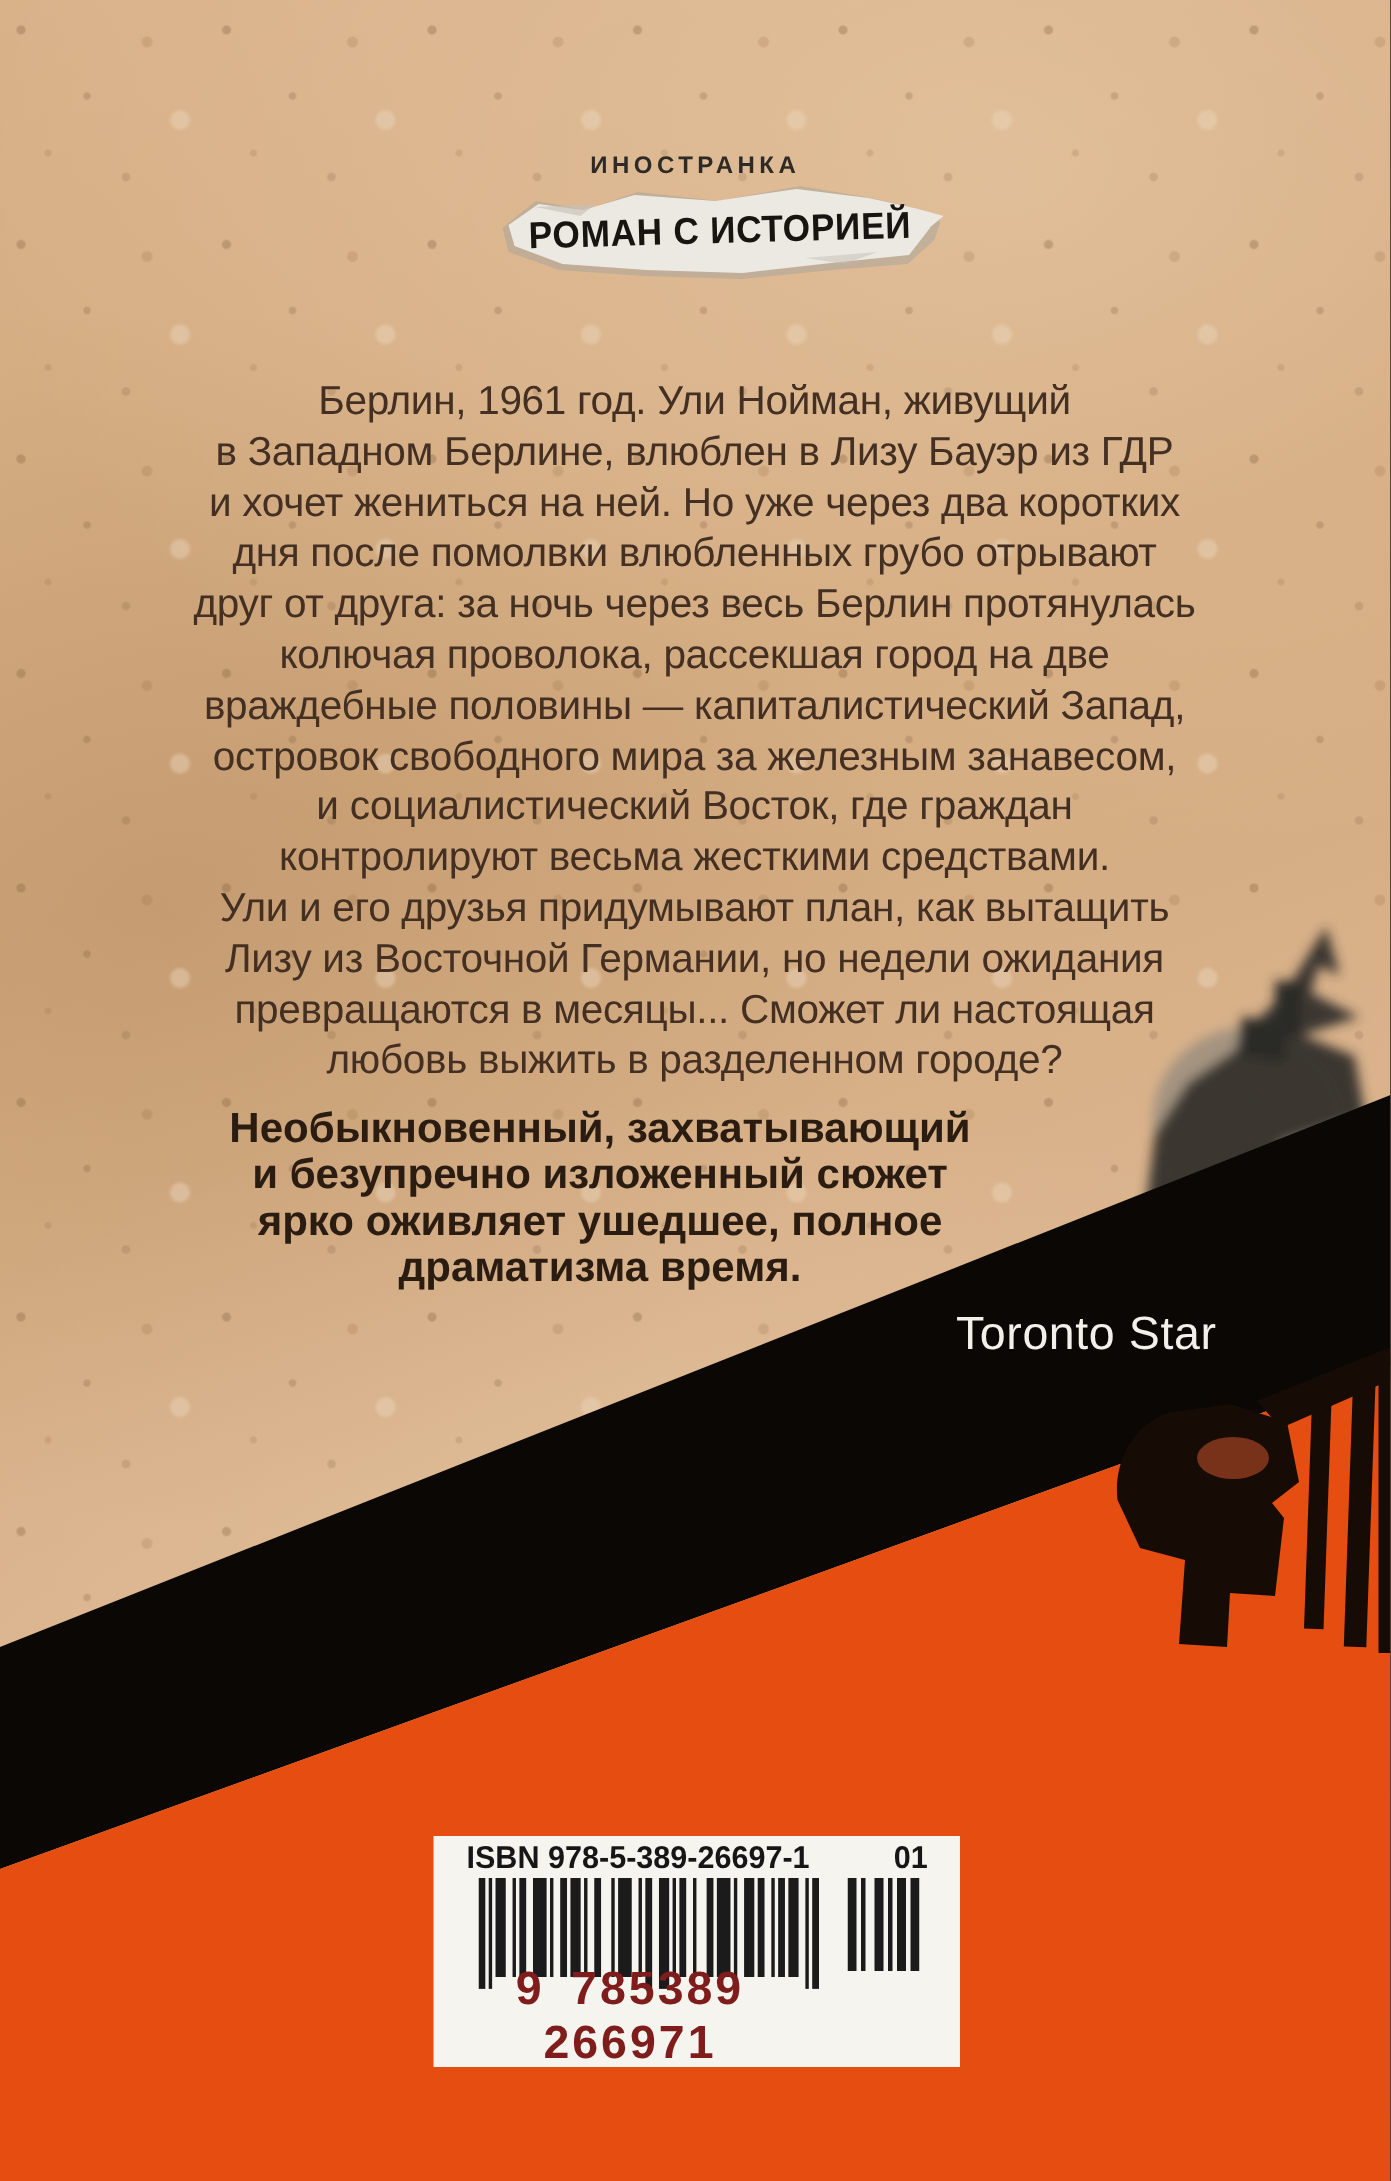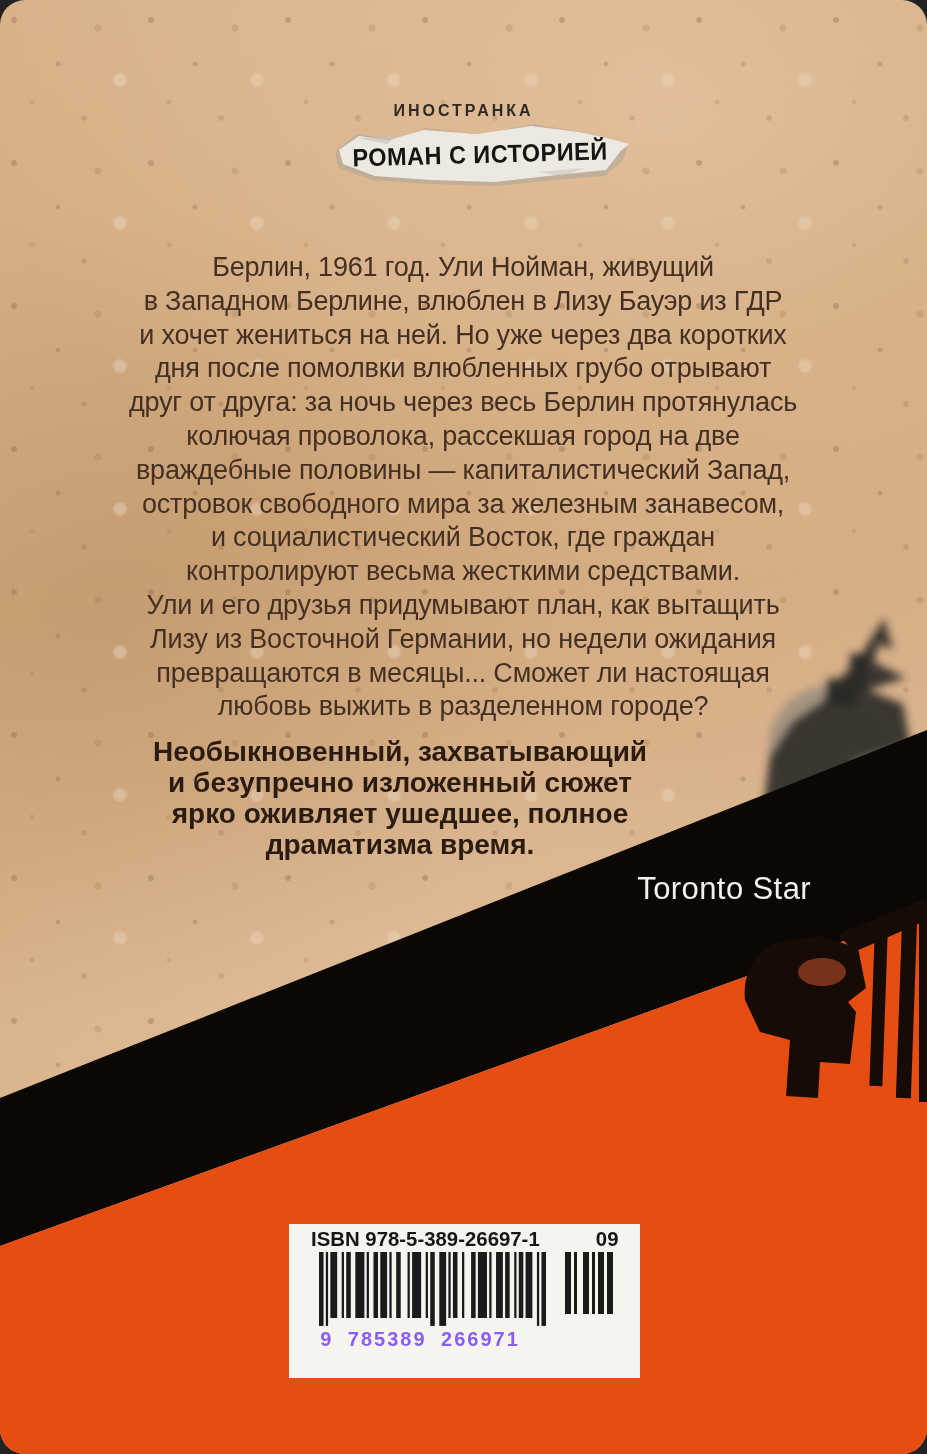--- a/index.html
+++ b/index.html
@@ -4,21 +4,20 @@
 <style>
   html,body{margin:0;padding:0;background:#222;}
   .cover{
     position:relative;width:927px;height:1454px;overflow:hidden;
     font-family:"Liberation Sans",sans-serif;
     background:
       radial-gradient(1100px 760px at 72% 8%, rgba(255,238,214,.28), transparent 62%),
       radial-gradient(820px 680px at 12% 42%, rgba(118,80,42,.14), transparent 60%),
       radial-gradient(900px 500px at 50% 72%, rgba(255,240,220,.14), transparent 65%),
       linear-gradient(160deg,#d9b28a 0%,#d2a87c 35%,#dcb792 68%,#d3a97e 100%);
-    border-radius: 25px;
   }
   .speckles{
     position:absolute;inset:0;pointer-events:none;
     background-image:
       radial-gradient(circle at 14px 20px, rgba(122,88,52,.30) 0 2.4px, transparent 3.6px),
       radial-gradient(circle at 58px 64px, rgba(108,76,46,.22) 0 2px, transparent 3px),
       radial-gradient(circle at 98px 28px, rgba(142,102,60,.20) 0 3px, transparent 4.2px),
       radial-gradient(circle at 32px 102px, rgba(150,110,70,.22) 0 1.8px, transparent 2.9px),
       radial-gradient(circle at 84px 118px, rgba(100,70,40,.17) 0 2.3px, transparent 3.4px),
       radial-gradient(circle at 120px 80px, rgba(235,215,190,.45) 0 5px, transparent 8px);
@@ -56,22 +55,22 @@
   }
   .isbn-row{
     position:absolute;top:3px;left:22px;right:12px;
     display:flex;justify-content:space-between;align-items:flex-start;
     font-size:21px;font-weight:700;color:#161616;transform:scaleX(.97);transform-origin:left;
   }
   .bars-main{position:absolute;left:30px;top:28px;width:227px;height:74px;}
   .bars-addon{position:absolute;left:276px;top:28px;width:48px;height:66px;}
   .bars-main rect,.bars-addon rect{fill:#1b1b1b;}
   .ean-digits{
-    position:absolute;top:104px;left:0;width:262px;text-align:center;
-    font-size:20px;font-weight:600;letter-spacing:2px;word-spacing:7px;color:#8b5cf6;
+    position:absolute;top:84px;left:0;width:262px;text-align:center;
+    font-size:31px;font-weight:600;letter-spacing:2px;word-spacing:7px;color:#7f1d1d;
   }
 </style>
 </head>
 <body>
 
 <div class="cover">
   <div class="speckles"></div>
 
   <div class="publisher">ИНОСТРАНКА</div>
 
@@ -131,21 +130,21 @@
 
   <div class="quote">Необыкновенный, захватывающий
 и безупречно изложенный сюжет
 ярко оживляет ушедшее, полное
 драматизма время.</div>
   <div class="attribution">Toronto Star</div>
 
   <div class="barcode-panel">
     <div class="isbn-row">
       <span>ISBN 978-5-389-26697-1</span>
-      <span>09</span>
+      <span>01</span>
     </div>
     <svg id="bars-main" class="bars-main" viewBox="0 0 227 74" preserveAspectRatio="none">
         <rect x="0.00" y="0" width="4.54" height="73.92"></rect>
         <rect x="6.81" y="0" width="2.27" height="73.92"></rect>
         <rect x="11.35" y="0" width="6.81" height="66"></rect>
         <rect x="22.70" y="0" width="2.27" height="66"></rect>
         <rect x="27.24" y="0" width="4.54" height="66"></rect>
         <rect x="36.32" y="0" width="9.08" height="66"></rect>
         <rect x="47.67" y="0" width="2.27" height="66"></rect>
         <rect x="54.48" y="0" width="4.54" height="66"></rect>

